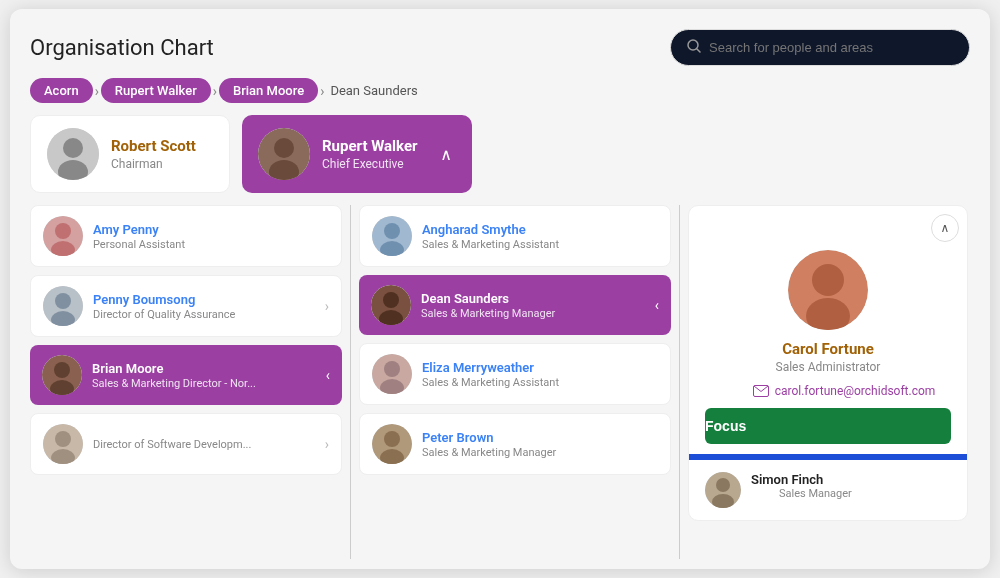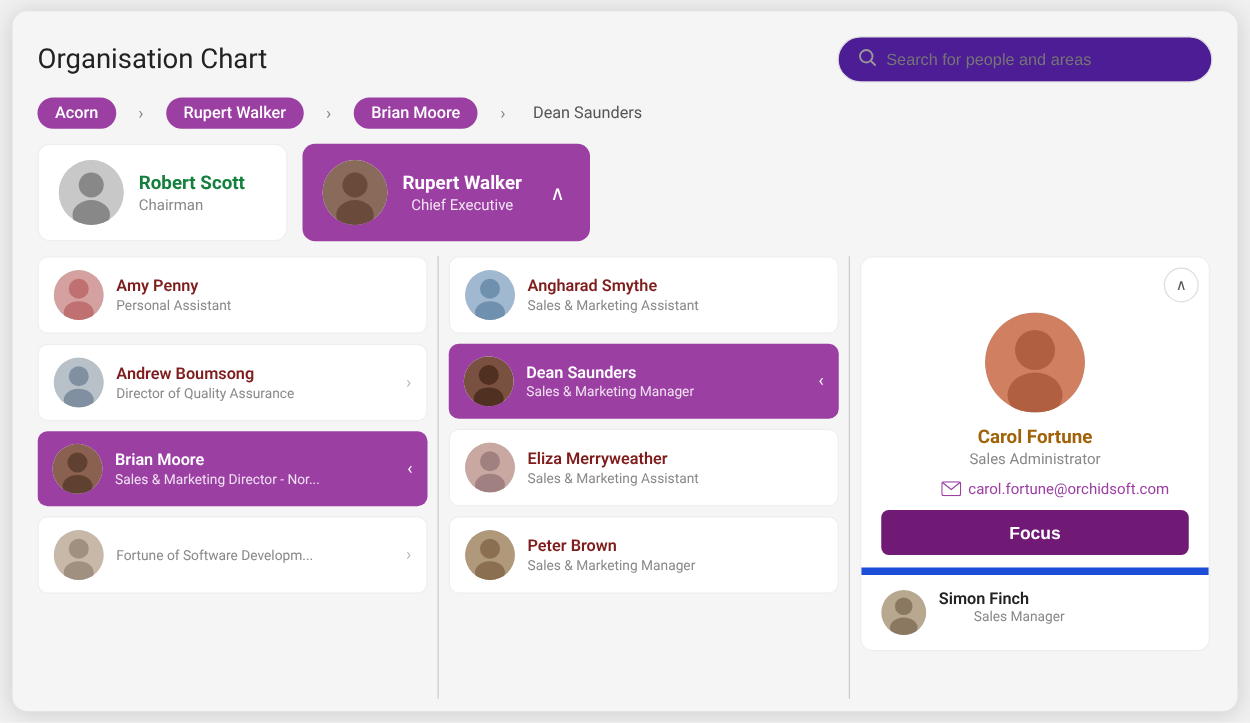--- a/index.html
+++ b/index.html
@@ -30,40 +30,40 @@
       justify-content: space-between;
     }
     .header-title {
       font-size: 22px;
       font-weight: 400;
       color: #222;
     }
     .search-bar {
       display: flex;
       align-items: center;
-      background: #4c1d95;
+      background: #0f172a;
       border: 1px solid #ddd;
       border-radius: 24px;
       padding: 8px 16px;
       width: 300px;
       gap: 8px;
     }
     .search-icon-svg { color: #999; flex-shrink: 0; }
     .search-input {
       border: none;
       outline: none;
       font-size: 13px;
       color: #999;
       width: 100%;
       background: transparent;
     }
     .breadcrumb {
       display: flex;
       align-items: center;
-      gap: 16px;
+      gap: 0;
     }
     .breadcrumb-item {
       background: #9b3fa3;
       color: #fff;
       border-radius: 20px;
       padding: 5px 14px;
       font-size: 13px;
       font-weight: 500;
       cursor: pointer;
     }
@@ -107,29 +107,29 @@
       flex-shrink: 0;
       background: #ccc;
       overflow: hidden;
       display: flex;
       align-items: center;
       justify-content: center;
     }
     .person-card .name {
       font-size: 15px;
       font-weight: 700;
-      color: #15803d;
+      color: #a16207;
     }
     .person-card.purple .name { color: #fff; }
     .person-card .role {
       font-size: 12px;
       color: #888;
       margin-top: 2px;
     }
-    .person-card.purple .role { color: rgba(255,255,255,0.85); text-align: center; }
+    .person-card.purple .role { color: rgba(255,255,255,0.85); }
     .card-chevron {
       margin-left: auto;
       font-size: 16px;
       color: #fff;
       padding: 0 4px;
     }
     
     .columns-area {
       display: flex;
       gap: 0;
@@ -173,21 +173,21 @@
       background: #ccc;
       flex-shrink: 0;
       overflow: hidden;
       display: flex;
       align-items: center;
       justify-content: center;
     }
     .list-card .lname {
       font-size: 13px;
       font-weight: 600;
-      color: #7f1d1d;
+      color: #3b82f6;
     }
     .list-card.purple .lname { color: #fff; }
     .list-card .lrole {
       font-size: 11px;
       color: #888;
       margin-top: 1px;
     }
     .list-card.purple .lrole { color: rgba(255,255,255,0.85); }
     .list-chevron {
       margin-left: auto;
@@ -255,31 +255,31 @@
     .detail-email {
       display: flex;
       align-items: center;
       gap: 6px;
       margin: 10px 16px;
       font-size: 12px;
       color: #9b3fa3;
       padding-left: 32px;
     }
     .detail-focus-btn {
-      background: #701a75;
+      background: #15803d;
       color: #fff;
       border: none;
       border-radius: 6px;
-      padding: 10px 16px;
+      padding: 10px 0;
       width: calc(100% - 32px);
       margin: 0 16px 10px;
       font-size: 14px;
       font-weight: 600;
       cursor: pointer;
-      text-align: center;
+      text-align: left;
     }
     .detail-subcard {
       width: 100%;
       border-top: 6px solid #1d4ed8;
       display: flex;
       gap: 10px;
       padding: 12px 16px;
       cursor: pointer;
     }
     .sub-avatar {
@@ -386,21 +386,21 @@
 
       <div class="list-card">
         <div class="avatar-sm">
           <svg width="40" height="40" viewBox="0 0 40 40">
               <circle cx="20" cy="20" r="20" fill="#b8c0c8"></circle>
               <circle cx="20" cy="15" r="8" fill="#8090a0"></circle>
               <ellipse cx="20" cy="34" rx="12" ry="9" fill="#8090a0"></ellipse>
             </svg>
         </div>
         <div>
-          <div class="lname">Andrew Boumsong</div>
+          <div class="lname">Penny Boumsong</div>
           <div class="lrole">Director of Quality Assurance</div>
         </div>
         <span class="list-chevron">›</span>
       </div>
 
       <div class="list-card purple">
         <div class="avatar-sm">
           <svg width="40" height="40" viewBox="0 0 40 40">
               <circle cx="20" cy="20" r="20" fill="#8a6050"></circle>
               <circle cx="20" cy="15" r="8" fill="#604030"></circle>
@@ -416,21 +416,21 @@
 
       <div class="list-card">
         <div class="avatar-sm">
           <svg width="40" height="40" viewBox="0 0 40 40">
               <circle cx="20" cy="20" r="20" fill="#c8b8a8"></circle>
               <circle cx="20" cy="15" r="8" fill="#a09080"></circle>
               <ellipse cx="20" cy="34" rx="12" ry="9" fill="#a09080"></ellipse>
             </svg>
         </div>
         <div>
-          <div class="lrole">Fortune of Software Developm...</div>
+          <div class="lrole">Director of Software Developm...</div>
         </div>
         <span class="list-chevron">›</span>
       </div>
     </div>
 
     <div class="column-divider"></div>
 
     <div class="column">
       <div class="list-card">
         <div class="avatar-sm">

